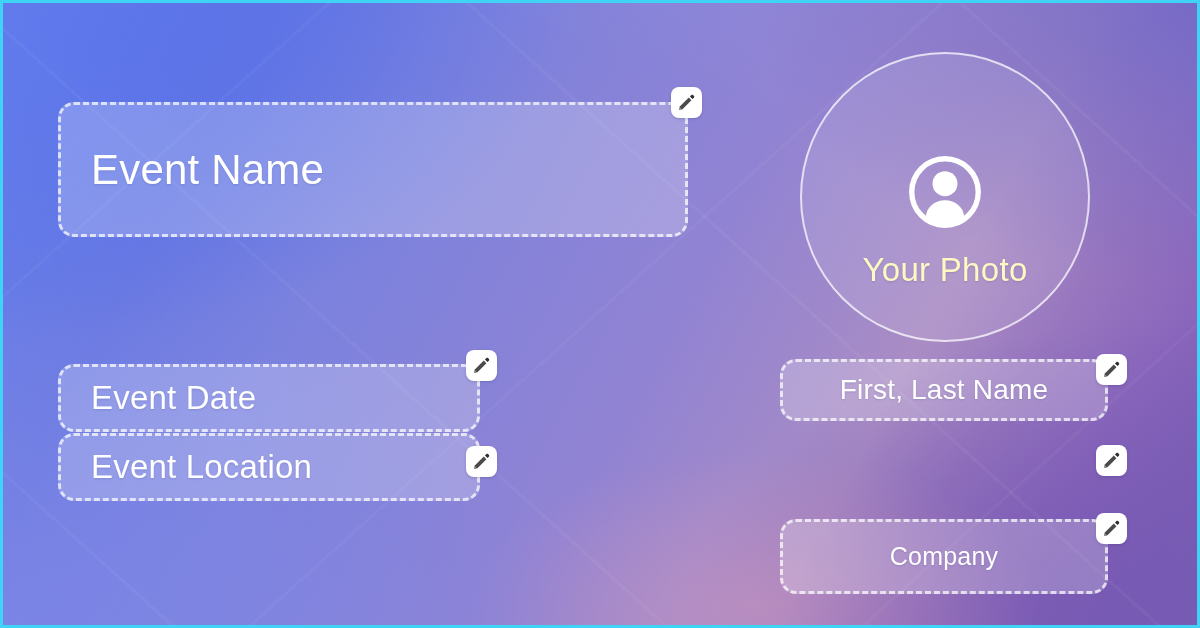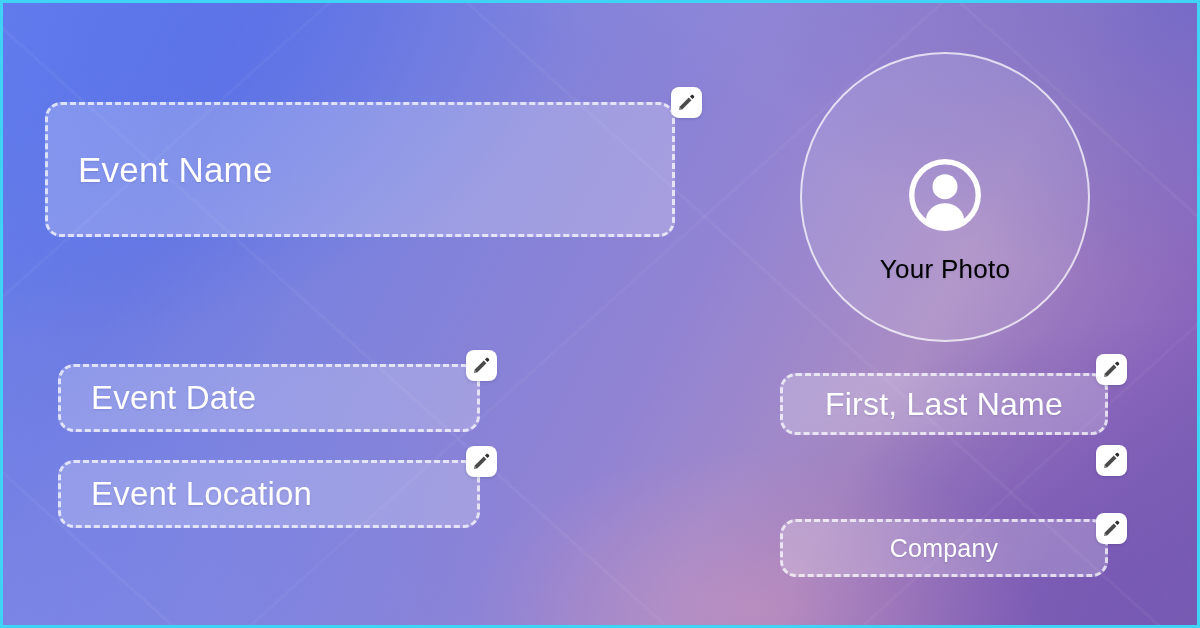--- a/index.html
+++ b/index.html
@@ -66,26 +66,26 @@
     background: rgba(255,255,255,0.22);
     display: flex;
     align-items: center;
     color: #ffffff;
     text-shadow: 0 1px 2px rgba(60,60,120,0.18);
     letter-spacing: 0.2px;
   }
   .field.left   { justify-content: flex-start; padding-left: 30px; }
   .field.center { justify-content: center; }
 
-  #field-event-name     { left: 42px;  top: 99px;  width: 630px; height: 135px; font-size: 35px; }
+  #field-event-name     { left: 55px;  top: 99px;  width: 630px; height: 135px; font-size: 42px; }
   #field-event-date     { left: 55px;  top: 361px; width: 422px; height: 68px;  font-size: 33px; text-align: right; }
-  #field-event-location { left: 55px;  top: 457px; width: 422px; height: 68px;  font-size: 33px; }
-  #field-person-name    { left: 777px; top: 370px; width: 328px; height: 62px;  font-size: 32px; }
+  #field-event-location { left: 55px;  top: 430px; width: 422px; height: 68px;  font-size: 33px; }
+  #field-person-name    { left: 777px; top: 356px; width: 328px; height: 62px;  font-size: 28px; }
   #field-person-title   { left: 777px; top: 445px; width: 328px; height: 58px;  font-size: 25px; }
-  #field-person-company { left: 777px; top: 516px; width: 328px; height: 58px;  font-size: 25px; }
+  #field-person-company { left: 777px; top: 516px; width: 328px; height: 75px;  font-size: 25px; }
 
   
   .edit-badge {
     position: absolute;
     width: 31px;
     height: 31px;
     border-radius: 8px;
     background: #ffffff;
     display: flex;
     align-items: center;
@@ -114,22 +114,22 @@
     background: rgba(255,255,255,0.11);
     display: flex;
     flex-direction: column;
     align-items: center;
     justify-content: center;
     cursor: pointer;
   }
   #avatar-icon { width: 76px; height: 76px; display: block; margin-top: 48px; }
   #photo-label {
     margin-top: 21px;
-    font-size: 26px;
-    color: #000000;
+    font-size: 33px;
+    color: #fef9c3;
     text-shadow: 0 1px 2px rgba(60,60,120,0.2);
     letter-spacing: 0.3px;
   }
 </style>
 </head>
 <body>
 
 <div id="canvas">
 
   <div class="bg-base"></div>

